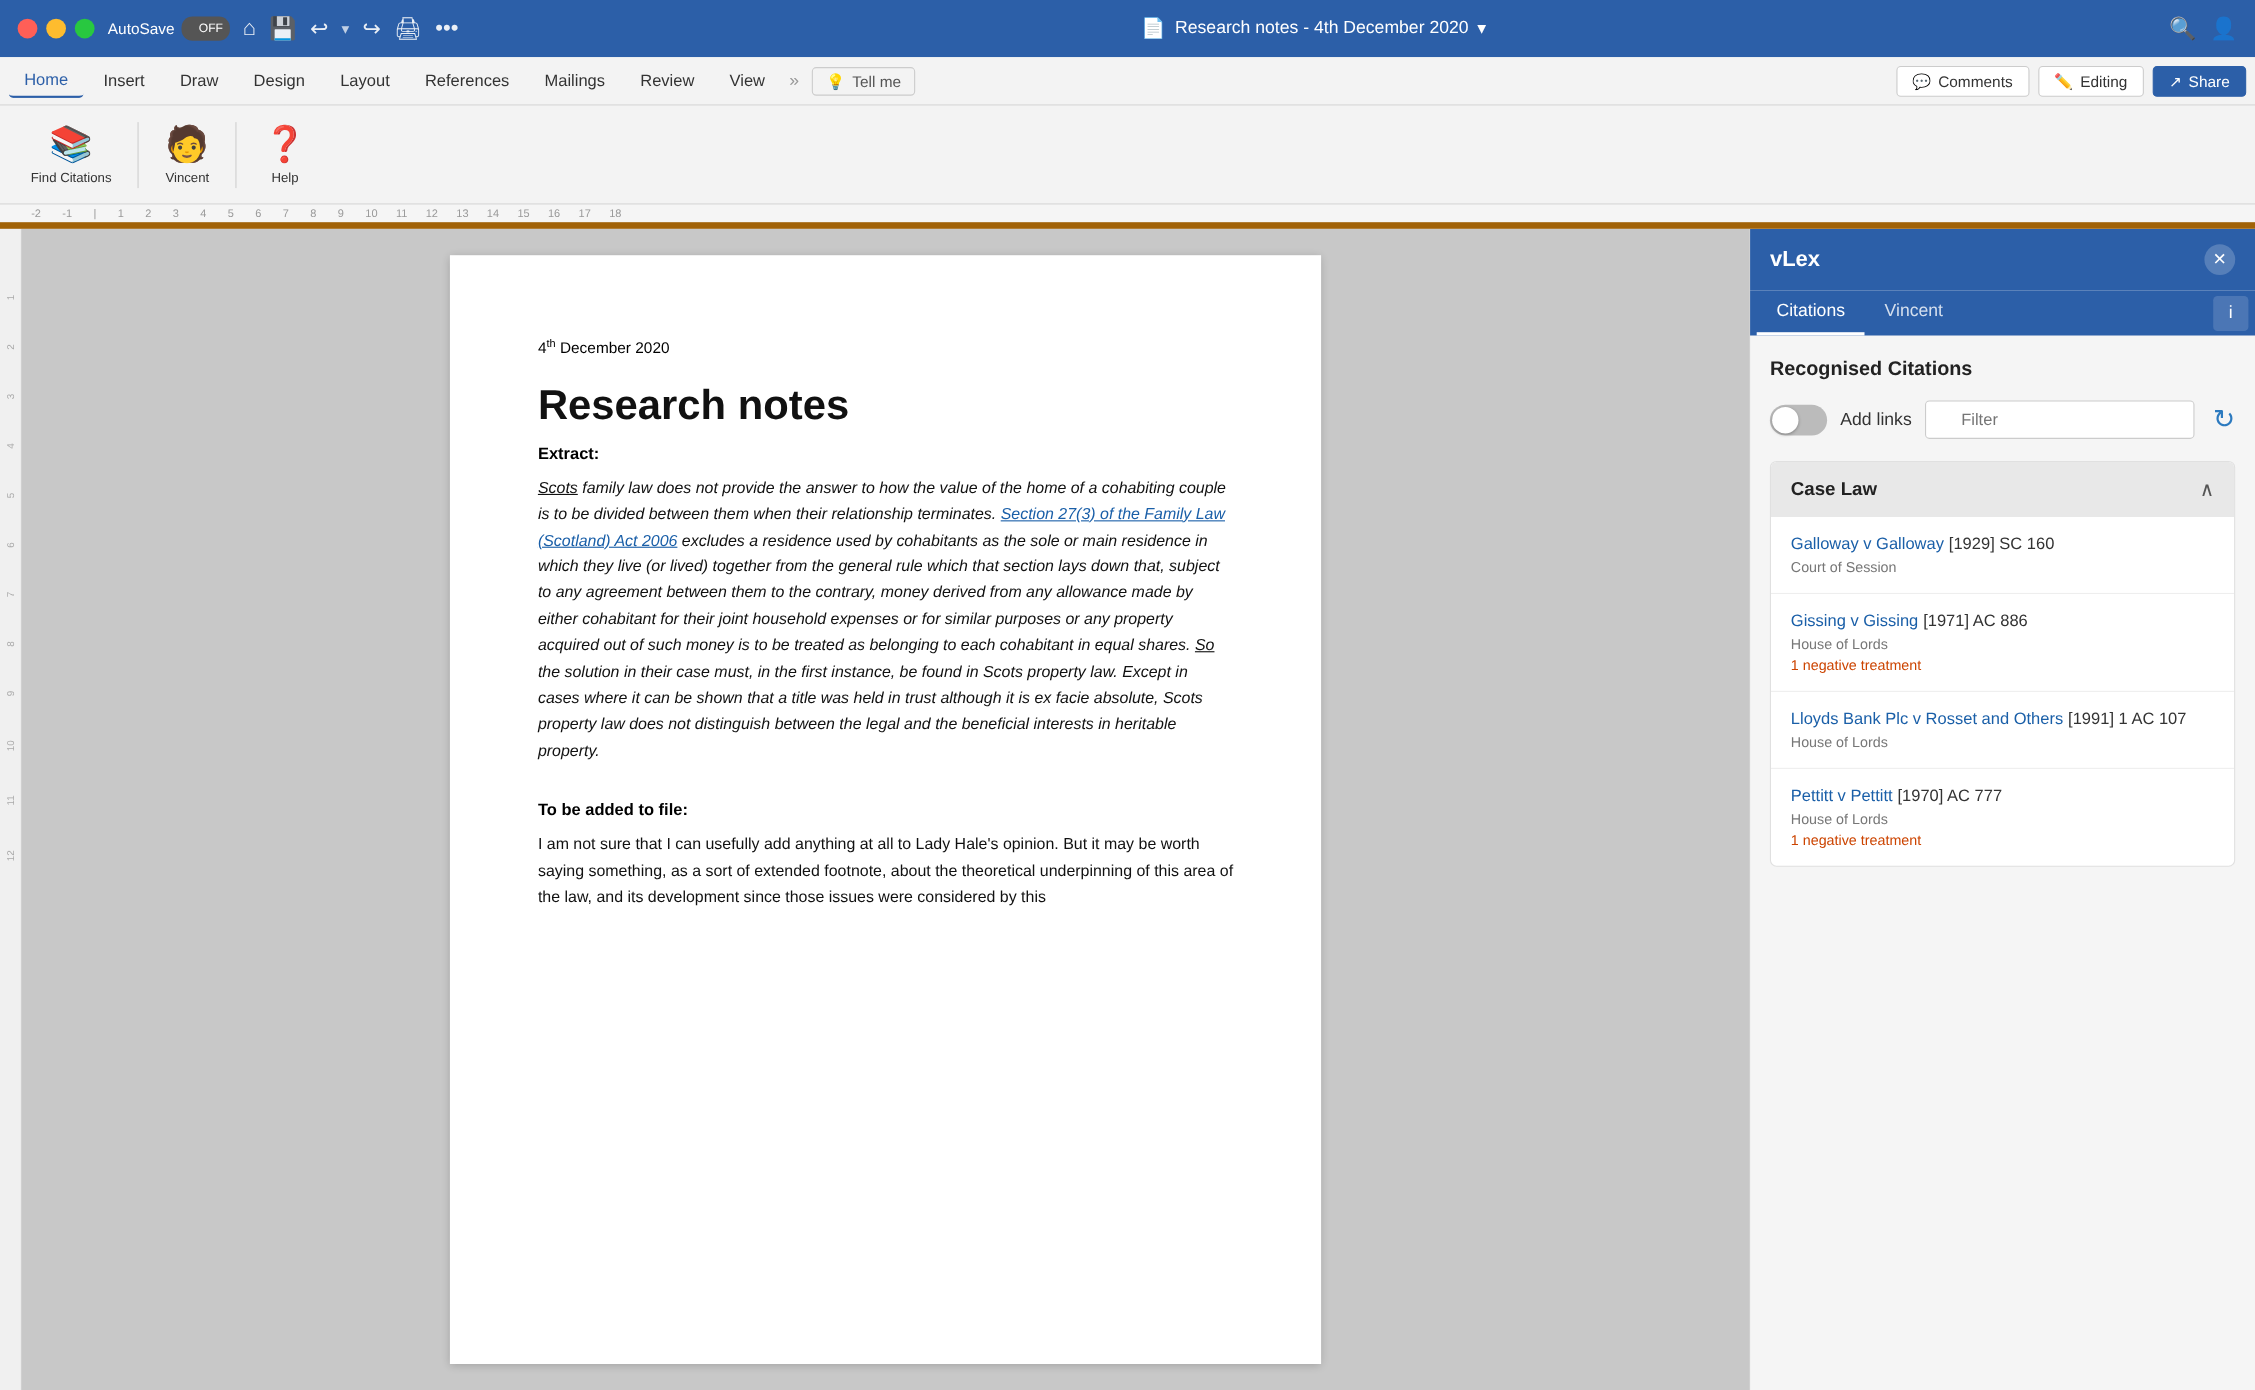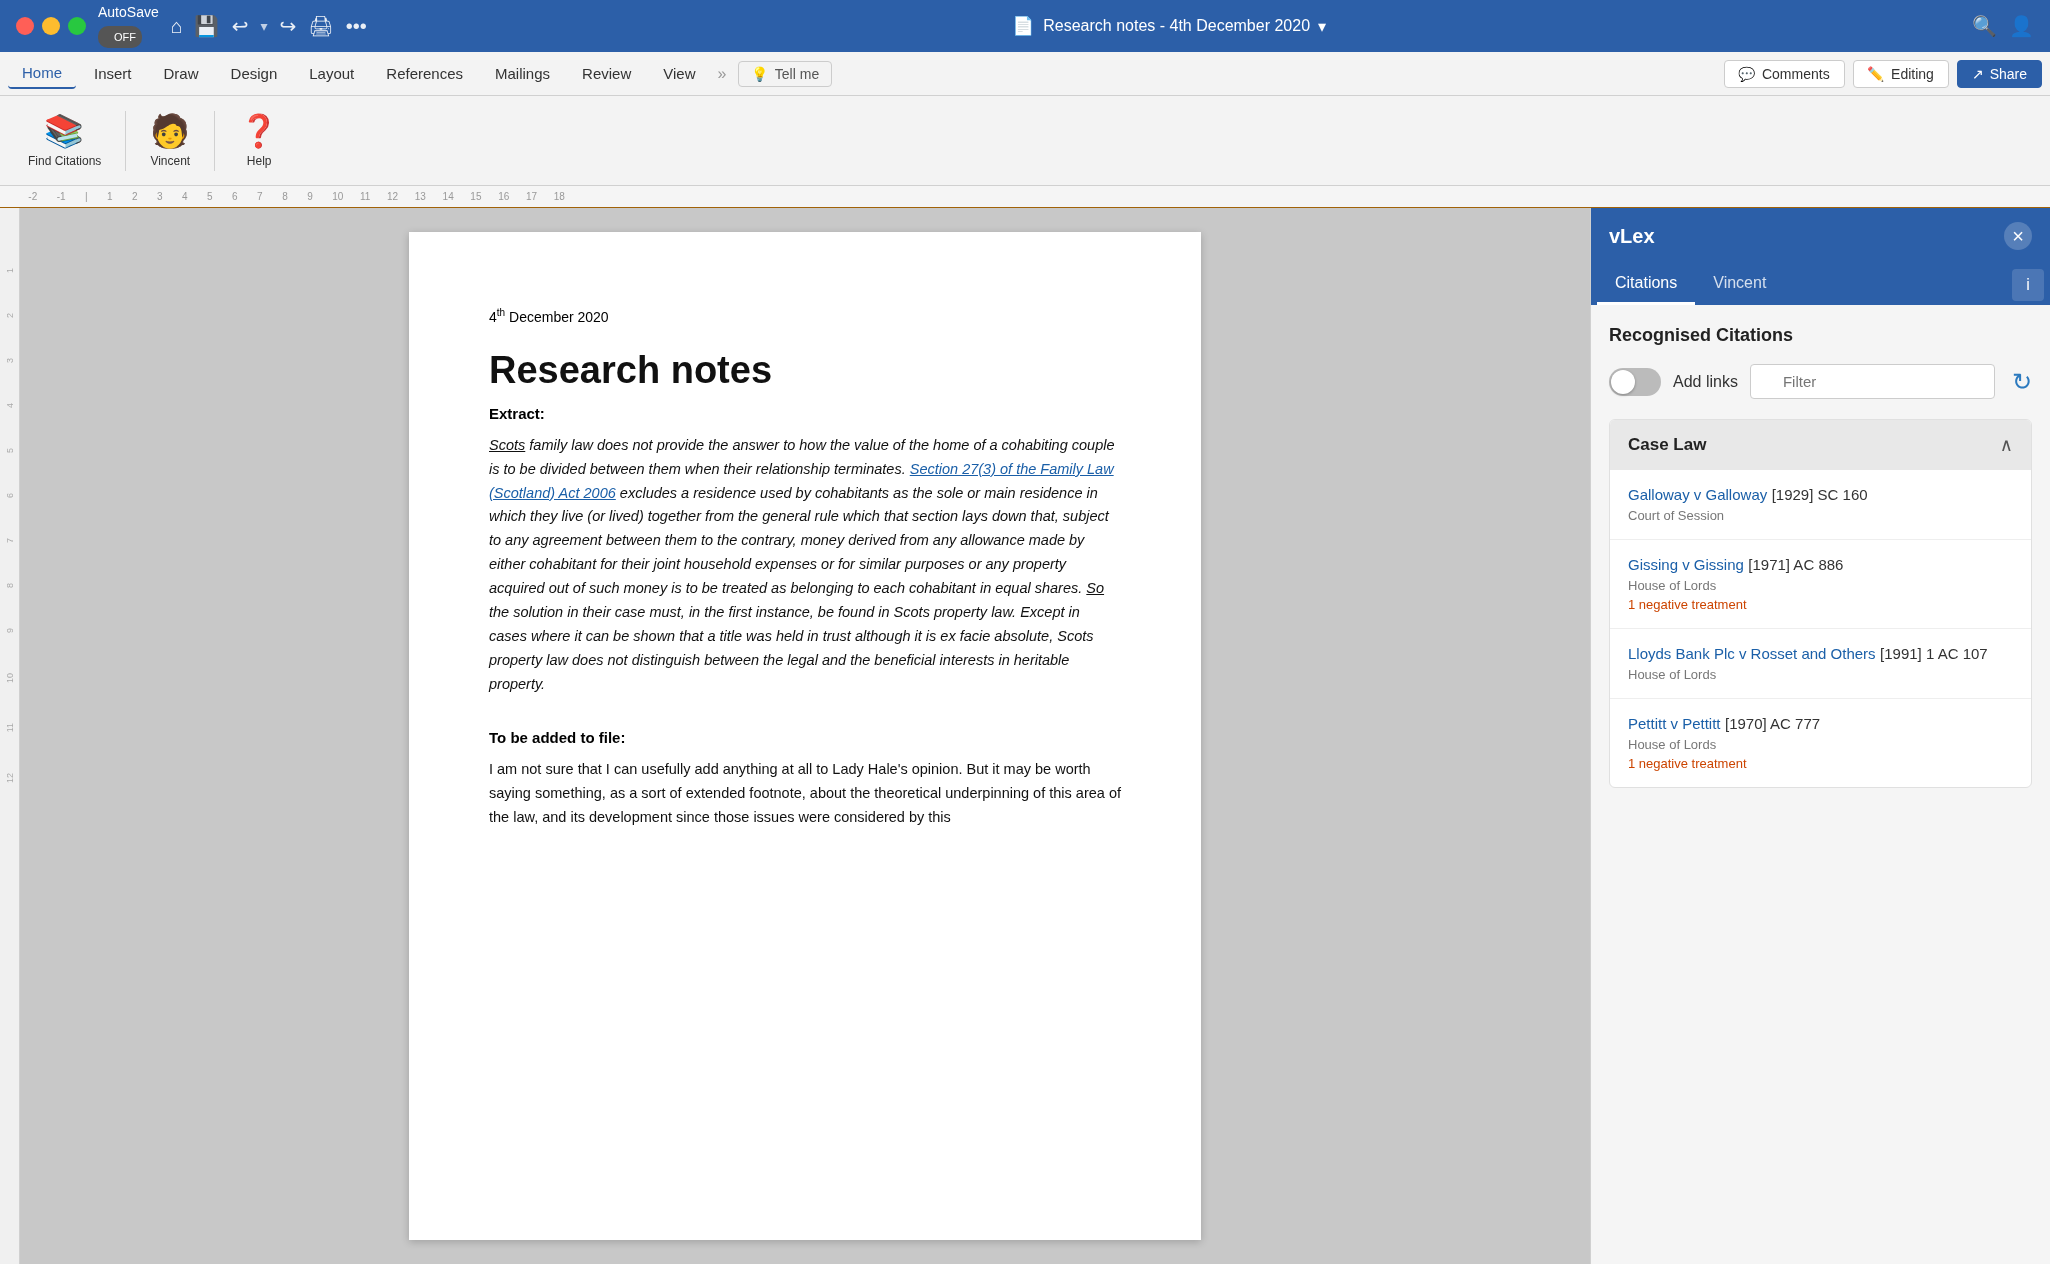--- a/index.html
+++ b/index.html
@@ -15,21 +15,21 @@
       gap: 12px;
     }
     .traffic-lights { display: flex; gap: 8px; align-items: center; }
     .traffic-light { width: 18px; height: 18px; border-radius: 50%; cursor: pointer; }
     .tl-red { background: #ff5f57; }
     .tl-yellow { background: #febc2e; }
     .tl-green { background: #28c840; }
     .title-bar-center { flex: 1; display: flex; align-items: center; justify-content: center; gap: 8px; }
     .title-bar-title { color: white; font-size: 16px; font-weight: 500; }
     .title-bar-icon { color: white; font-size: 20px; cursor: pointer; opacity: 0.9; }
-    .autosave { display: flex; align-items: flex-start; gap: 6px; color: white; font-size: 14px; flex-direction: column; }
+    .autosave { display: flex; align-items: center; gap: 6px; color: white; font-size: 14px; }
     .autosave-toggle { background: #555; border-radius: 10px; width: 44px; height: 22px; display: flex; align-items: center; padding: 2px 12px; }
     .autosave-toggle-label { color: white; font-size: 11px; margin-left: 4px; }
 
     
     .ribbon {
       background: #f3f3f3;
       border-bottom: 1px solid #d0d0d0;
       height: 44px;
       display: flex;
       align-items: center;
@@ -78,21 +78,21 @@
       min-width: 60px;
     }
     .toolbar-item-icon { font-size: 32px; margin-bottom: 4px; }
     .toolbar-item-label { font-size: 12px; color: #333; text-align: center; line-height: 1.2; }
     .toolbar-divider { width: 1px; height: 60px; background: #d0d0d0; margin: 0 8px; }
 
     
     .ruler {
       background: #f5f5f5;
       height: 22px;
-      border-bottom: 1px solid #a16207;
+      border-bottom: 6px solid #a16207;
       display: flex;
       align-items: center;
       position: relative;
       overflow: hidden;
       justify-content: flex-end;
     }
     .ruler-content { display: flex; align-items: center; width: 100%; padding-left: 20px; }
 
     
     .main-area {

